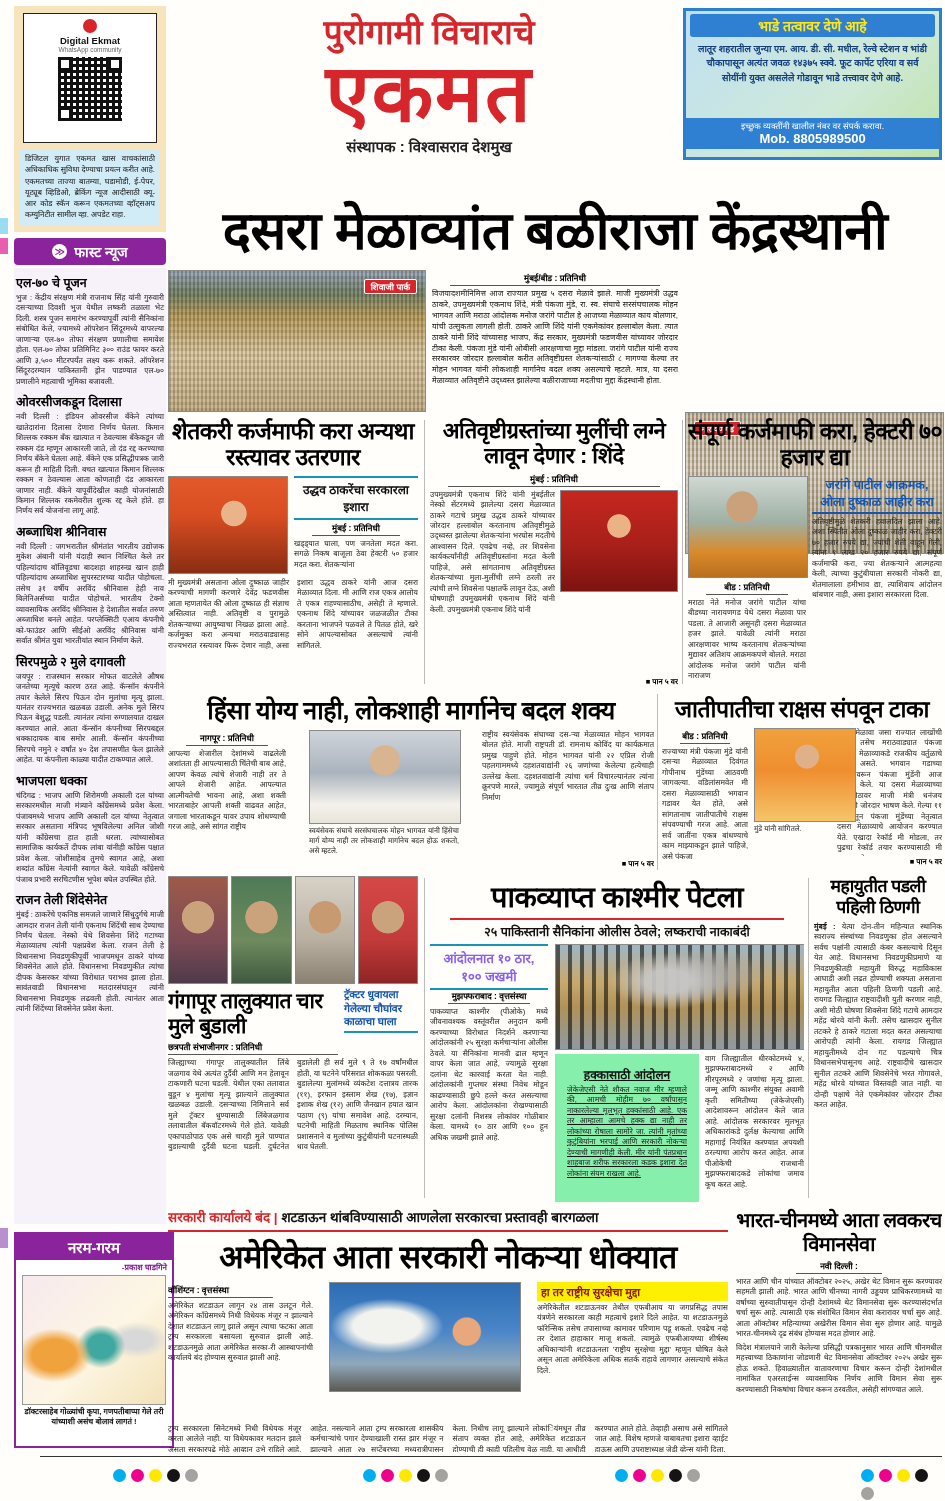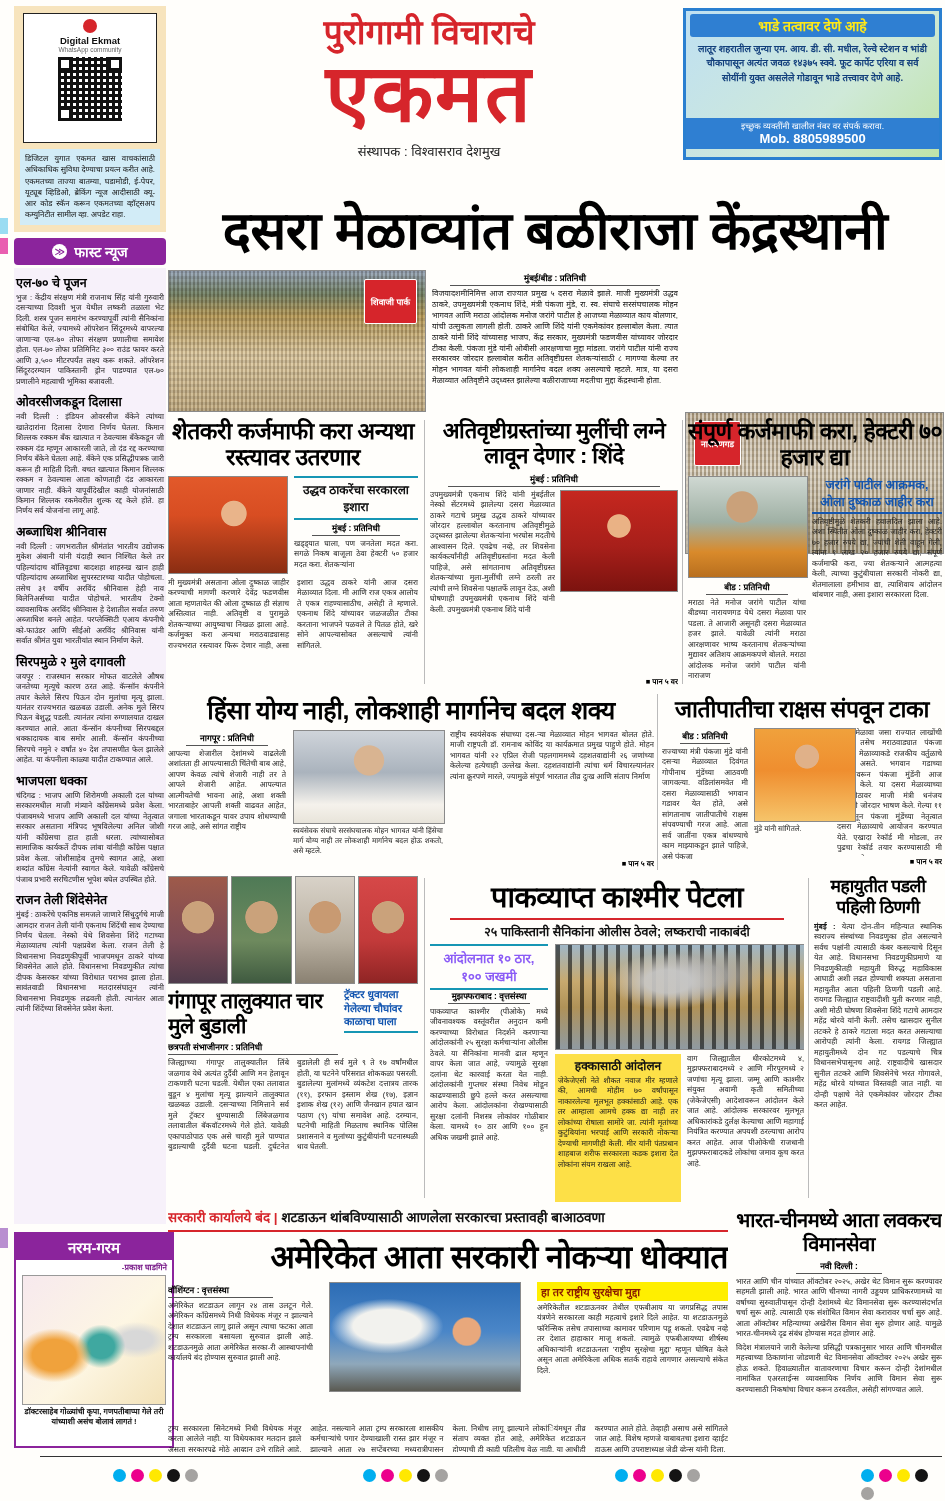--- a/index.html
+++ b/index.html
@@ -9,21 +9,21 @@
   .body-sm{font-size:7.6px;line-height:1.38;color:#1a1a1a;text-align:justify;}
   .cols2{column-count:2;column-gap:8px;}
   .cols4{column-count:4;column-gap:9px;}
   .clip{overflow:hidden;}
   .dateline{font-weight:bold;font-size:8.5px;text-align:center;color:#000;margin:2px 0 3px;}
   .dateline .rule{display:block;height:1px;background:#555;margin:2px 18px 0;}
   .cont{font-size:7.5px;font-weight:bold;text-align:right;color:#000;}
   .hl{font-weight:bold;color:#000;letter-spacing:-0.5px;}
   .photo{position:relative;border:1px solid #8a8a8a;overflow:hidden;}
   .photo-label{position:absolute;background:#d6252b;color:#fff;font-size:8.5px;font-weight:bold;
-               padding:16px 6px;border:1px solid #fff;border-radius:2px;}
+               padding:1px 6px;border:1px solid #fff;border-radius:2px;}
   .crowd{background:
      repeating-linear-gradient(90deg,rgba(60,40,20,.18) 0 2px,rgba(255,255,255,.12) 2px 4px),
      repeating-linear-gradient(0deg,rgba(0,0,0,.10) 0 3px,transparent 3px 6px),
      linear-gradient(180deg,#93a3b8 0%,#6e7f63 16%,#b79a55 32%,#ddc9a0 60%,#c3ad82 100%);}
   .crowd2{background:
      repeating-linear-gradient(90deg,rgba(255,255,255,.35) 0 2px,rgba(90,70,40,.25) 2px 4px),
      repeating-linear-gradient(0deg,rgba(0,0,0,.08) 0 3px,transparent 3px 6px),
      linear-gradient(180deg,#b9a98e 0%,#cfc3ad 40%,#b5a98f 70%,#9e9277 100%);}
   .saffron{background:radial-gradient(circle at 55% 38%,#e9b48a 0 14%,transparent 15%),
      linear-gradient(180deg,#e2592a 0%,#d84d22 40%,#8a2d12 100%);}
@@ -126,21 +126,21 @@
   <div class="abs" style="left:14px;top:1232px;width:160px;height:216px;border:2px solid #8b249c;background:#fff;box-sizing:border-box;">
     <div style="background:#8b249c;color:#fff;font-weight:bold;font-size:15px;text-align:center;padding:3px 0;">नरम-गरम</div>
     <div style="text-align:right;font-size:8px;font-weight:bold;color:#7a1e8a;padding:1px 5px;">-प्रकाश घाडगिने</div>
     <div class="cartoonart" style="margin:2px 6px;height:128px;border:1px solid #999;"></div>
     <div style="margin:2px 5px;font-size:7.8px;font-weight:bold;text-align:center;line-height:1.3;">डॉक्टरसाहेब गोळ्यांची कृपा, गणपतीबाप्पा गेले तरी यांच्याशी असंच बोलावं लागतं !</div>
   </div>
 
   <div class="abs" style="left:180px;top:8px;width:498px;height:156px;text-align:center;">
     <div style="color:#d6252b;font-weight:bold;font-size:34px;letter-spacing:0;">पुरोगामी विचाराचे</div>
     <div style="color:#d6252b;font-weight:900;font-size:80px;line-height:1.0;letter-spacing:2px;">एकमत</div>
-    <div style="color:#222;font-size:13px;font-weight:normal;margin-top:8px;">संस्थापक : विश्वासराव देशमुख</div>
+    <div style="color:#222;font-size:15px;font-weight:bold;margin-top:2px;">संस्थापक : विश्वासराव देशमुख</div>
   </div>
 
   <div class="abs" style="left:683px;top:8px;width:259px;height:152px;border:3px solid #2a7fd0;background:linear-gradient(135deg,#bfe0f2 0%,#cfe9d8 60%,#bfe3a8 100%);box-sizing:border-box;">
     <div style="background:#2f7fd2;text-align:center;padding:2px 0;margin:3px 4px;border-radius:3px;">
       <span style="color:#ffe818;font-weight:bold;font-size:14px;">भाडे तत्वावर देणे आहे</span>
     </div>
     <div style="color:#123f7c;font-weight:bold;font-size:9.5px;line-height:1.5;text-align:center;padding:2px 8px;height:74px;overflow:hidden;">लातूर शहरातील जुन्या एम. आय. डी. सी. मधील, रेल्वे स्टेशन व भांडी चौकापासून अत्यंत जवळ १४३७५ स्क्वे. फूट कार्पेट एरिया व सर्व सोयींनी युक्त असलेले गोडावून भाडे तत्त्वावर देणे आहे.</div>
     <div style="background:#2f7fd2;color:#fff;text-align:center;padding:2px 0 3px;margin:0 0;">
       <div style="font-size:8.5px;">इच्छुक व्यक्तींनी खालील नंबर वर संपर्क करावा.</div>
       <div style="font-size:13px;font-weight:bold;">Mob. 8805989500</div>
@@ -199,21 +199,21 @@
         <div class="body-sm" style="margin-top:3px;height:172px;overflow:hidden;">अतिवृष्टीमुळे शेतकरी हवालदिल झाला आहे. अशा स्थितीत ओला दुष्काळ जाहीर करा, हेक्टरी ७० हजार रुपये द्या, ज्यांची शेती वाहून गेली, त्यांना १ लाख २० हजार रुपये द्या, संपूर्ण कर्जमाफी करा, ज्या शेतकऱ्याने आत्महत्या केली, त्याच्या कुटुंबीयाला सरकारी नोकरी द्या, शेतमालाला हमीभाव द्या, त्याशिवाय आंदोलन थांबणार नाही, असा इशारा सरकारला दिला.</div>
 
       </div>
     </div>
   </div>
 
   <div class="abs" style="left:657px;top:694px;width:1px;height:176px;background:#bbb;"></div>
 
   <div class="abs clip" style="left:168px;top:692px;width:486px;height:180px;">
     <div class="hl" style="font-size:25px;text-align:center;">हिंसा योग्य नाही, लोकशाही मार्गानेच बदल शक्य</div>
-    <div style="display:flex;gap:7px;margin-top:4px;">
+    <div style="display:flex;gap:23px;margin-top:4px;">
       <div style="width:118px;flex:none;">
         <div class="dateline">नागपूर : प्रतिनिधी<span class="rule"></span></div>
         <div class="body-sm clip" style="height:122px;">आपल्या शेजारील देशांमध्ये वाढलेली अशांतता ही आपल्यासाठी चिंतेची बाब आहे, आपण केवळ त्यांचे शेजारी नाही तर ते आपले शेजारी आहेत. आपल्यात आत्मीयतेची भावना आहे, अशा शक्ती भारताबाहेर आपली शक्ती वाढवत आहेत, जगाला भारताकडून यावर उपाय शोधण्याची गरज आहे, असे सांगत राष्ट्रीय</div>
       </div>
       <div style="width:150px;flex:none;">
         <div class="photo bhagwat" style="width:150px;height:92px;"></div>
         <div class="body-sm" style="font-size:7.2px;margin-top:2px;">स्वयंसेवक संघाचे सरसंघचालक मोहन भागवत यांनी हिंसेचा मार्ग योग्य नाही तर लोकशाही मार्गानेच बदल होऊ शकतो, असे म्हटले.</div>
       </div>
       <div style="flex:1;">
         <div class="body-sm clip" style="height:128px;">राष्ट्रीय स्वयंसेवक संघाच्या दस-ऱ्या मेळाव्यात मोहन भागवत बोलत होते. माजी राष्ट्रपती डॉ. रामनाथ कोविंद या कार्यक्रमात प्रमुख पाहुणे होते. मोहन भागवत यांनी २२ एप्रिल रोजी पहलगाममध्ये दहशतवाद्यांनी २६ जणांच्या केलेल्या हत्येचाही उल्लेख केला. दहशतवाद्यांनी त्यांचा धर्म विचारल्यानंतर त्यांना क्रूरपणे मारले, ज्यामुळे संपूर्ण भारतात तीव्र दुःख आणि संताप निर्माण</div>
@@ -264,45 +264,45 @@
     <div style="font-weight:bold;font-size:12.5px;text-align:center;margin-bottom:4px;">२५ पाकिस्तानी सैनिकांना ओलीस ठेवले; लष्कराची नाकाबंदी</div>
     <div style="display:flex;gap:7px;">
       <div style="width:118px;flex:none;">
         <div class="teal-rules" style="color:#8b5cf6;font-weight:bold;font-size:13px;text-align:center;">आंदोलनात १० ठार, १०० जखमी</div>
         <div class="dateline" style="margin-top:0;text-align:center;">मुझफ्फराबाद : वृत्तसंस्था<span class="rule"></span></div>
         <div class="body-sm clip" style="height:200px;">पाकव्याप्त काश्मीर (पीओके) मध्ये जीवनावश्यक वस्तूंवरील अनुदान कमी करण्याच्या विरोधात निदर्शने करणाऱ्या आंदोलकांनी २५ सुरक्षा कर्मचाऱ्यांना ओलीस ठेवले. या सैनिकांना मानवी ढाल म्हणून वापर केला जात आहे, ज्यामुळे सुरक्षा दलांना थेट कारवाई करता येत नाही. आंदोलकांनी गुप्तचर संस्था निवेध मोडून काढण्यासाठी छुपे हल्ले करत असल्याचा आरोप केला. आंदोलकांना रोखण्यासाठी सुरक्षा दलांनी निशस्त्र लोकांवर गोळीबार केला. यामध्ये १० ठार आणि १०० हून अधिक जखमी झाले आहे.</div>
       </div>
       <div style="flex:1;">
         <div class="photo protest" style="width:100%;height:104px;"></div>
         <div style="display:flex;gap:6px;margin-top:4px;">
-          <div style="width:120px;flex:none;background:#fde047;padding:3px;">
+          <div style="width:120px;flex:none;background:#86efac;padding:12px;text-decoration:underline;">
             <div style="font-weight:bold;font-size:12px;text-align:center;margin-bottom:2px;">हक्कासाठी आंदोलन</div>
             <div class="body-sm clip" style="height:126px;">जेकेजेएसी नेते शौकत नवाज मीर म्हणाले की, आमची मोहीम ७० वर्षांपासून नाकारलेल्या मूलभूत हक्कांसाठी आहे. एक तर आम्हाला आमचे हक्क द्या नाही तर लोकांच्या रोषाला सामोरे जा. त्यांनी मृतांच्या कुटुंबियांना भरपाई आणि सरकारी नोकऱ्या देण्याची मागणीही केली. मीर यांनी पंतप्रधान शाहबाज शरीफ सरकारला कडक इशारा देत लोकांना संयम राखला आहे.</div>
           </div>
           <div class="body-sm clip" style="flex:1;height:146px;">वाग जिल्ह्यातील धीरकोटमध्ये ४, मुझफ्फराबादमध्ये २ आणि मीरपूरमध्ये २ जणांचा मृत्यू झाला. जम्मू आणि काश्मीर संयुक्त अवामी कृती समितीच्या (जेकेजेएसी) आदेशावरून आंदोलन केले जात आहे. आंदोलक सरकारवर मूलभूत अधिकारांकडे दुर्लक्ष केल्याचा आणि महागाई नियंत्रित करण्यात अपयशी ठरल्याचा आरोप करत आहेत. आज पीओकेची राजधानी मुझफ्फराबादकडे लोकांचा जमाव कूच करत आहे.</div>
         </div>
       </div>
     </div>
   </div>
 
   <div class="abs clip" style="left:814px;top:876px;width:128px;height:326px;">
     <div class="hl" style="font-size:17.5px;text-align:center;line-height:1.2;">महायुतीत पडली पहिली ठिणगी</div>
     <div class="body-sm" style="margin-top:4px;">
       <span style="font-weight:bold;">मुंबई :</span>
       <span>येत्या दोन-तीन महिन्यात स्थानिक स्वराज्य संस्थांच्या निवडणुका होत असल्याने सर्वच पक्षांनी त्यासाठी कंबर कसल्याचे दिसून येत आहे. विधानसभा निवडणुकीप्रमाणे या निवडणुकीतही महायुती विरुद्ध महाविकास आघाडी अशी लढत होण्याची शक्यता असताना महायुतीत आता पहिली ठिणगी पडली आहे. रायगड जिल्ह्यात राष्ट्रवादीशी युती करणार नाही, अशी मोठी घोषणा शिवसेना शिंदे गटाचे आमदार महेंद्र थोरवे यांनी केली. तसेच खासदार सुनील तटकरे हे ठाकरे गटाला मदत करत असल्याचा आरोपही त्यांनी केला. रायगड जिल्ह्यात महायुतीमध्ये दोन गट पडल्याचे चित्र विधानसभेपासूनच आहे. राष्ट्रवादीचे खासदार सुनील तटकरे आणि शिवसेनेचे भरत गोगावले, महेंद्र थोरवे यांच्यात विस्तवही जात नाही. या दोन्ही पक्षाचे नेते एकमेकांवर जोरदार टीका करत आहेत.</span>
     </div>
   </div>
 
   <div class="abs" style="left:168px;top:1208px;width:560px;height:22px;border-bottom:2px solid #d6252b;font-size:13.5px;white-space:nowrap;overflow:hidden;">
     <span style="color:#d6252b;font-weight:bold;">सरकारी कार्यालये बंद |</span>
-    <span style="font-weight:bold;">शटडाऊन थांबविण्यासाठी आणलेला सरकारचा प्रस्तावही बाआठवणा</span>
+    <span style="font-weight:bold;">शटडाऊन थांबविण्यासाठी आणलेला सरकारचा प्रस्तावही बारगळला</span>
   </div>
 
   <div class="abs clip" style="left:168px;top:1234px;width:560px;height:218px;">
-    <div class="hl" style="font-size:32px;text-align:right;">अमेरिकेत आता सरकारी नोकऱ्या धोक्यात</div>
+    <div class="hl" style="font-size:32px;text-align:center;">अमेरिकेत आता सरकारी नोकऱ्या धोक्यात</div>
     <div style="display:flex;gap:16px;margin-top:5px;">
       <div style="width:145px;flex:none;">
         <div class="dateline" style="text-align:left;">वॉशिंग्टन : वृत्तसंस्था<span class="rule" style="margin:2px 40px 0 0;"></span></div>
         <div class="body-sm clip" style="height:118px;">अमेरिकेत शटडाऊन लागून २४ तास उलटून गेले. अमेरिकन काँग्रेसमध्ये निधी विधेयक मंजूर न झाल्याने देशात शटडाऊन लागू झाले असून त्याचा फटका आता ट्रम्प सरकारला बसायला सुरुवात झाली आहे. शटडाऊनमुळे आता अमेरिकेत सरका-री आस्थापनांची कार्यालये बंद होण्यास सुरुवात झाली आहे.</div>
       </div>
       <div class="photo capitol" style="width:190px;height:108px;flex:none;"></div>
       <div style="flex:1;">
         <div class="yellowbox-title">हा तर राष्ट्रीय सुरक्षेचा मुद्दा</div>
         <div class="body-sm clip" style="height:92px;margin-top:2px;">अमेरिकेतील शटडाऊनवर तेथील एफबीआय या जगप्रसिद्ध तपास यंत्रणेने सरकारला काही महत्वाचे इशारे दिले आहेत. या शटडाऊनमुळे फॉरेन्सिक तसेच तपासाच्या कामावर परिणाम पडू शकतो. एवढेच नव्हे तर देशात हाहाकार माजू शकतो. त्यामुळे एफबीआयच्या शीर्षस्थ अधिकाऱ्यांनी शटडाऊनला 'राष्ट्रीय सुरक्षेचा मुद्दा' म्हणून घोषित केले असून आता अमेरिकेला अधिक सतर्क राहावे लागणार असल्याचे संकेत दिले.</div>
       </div>

